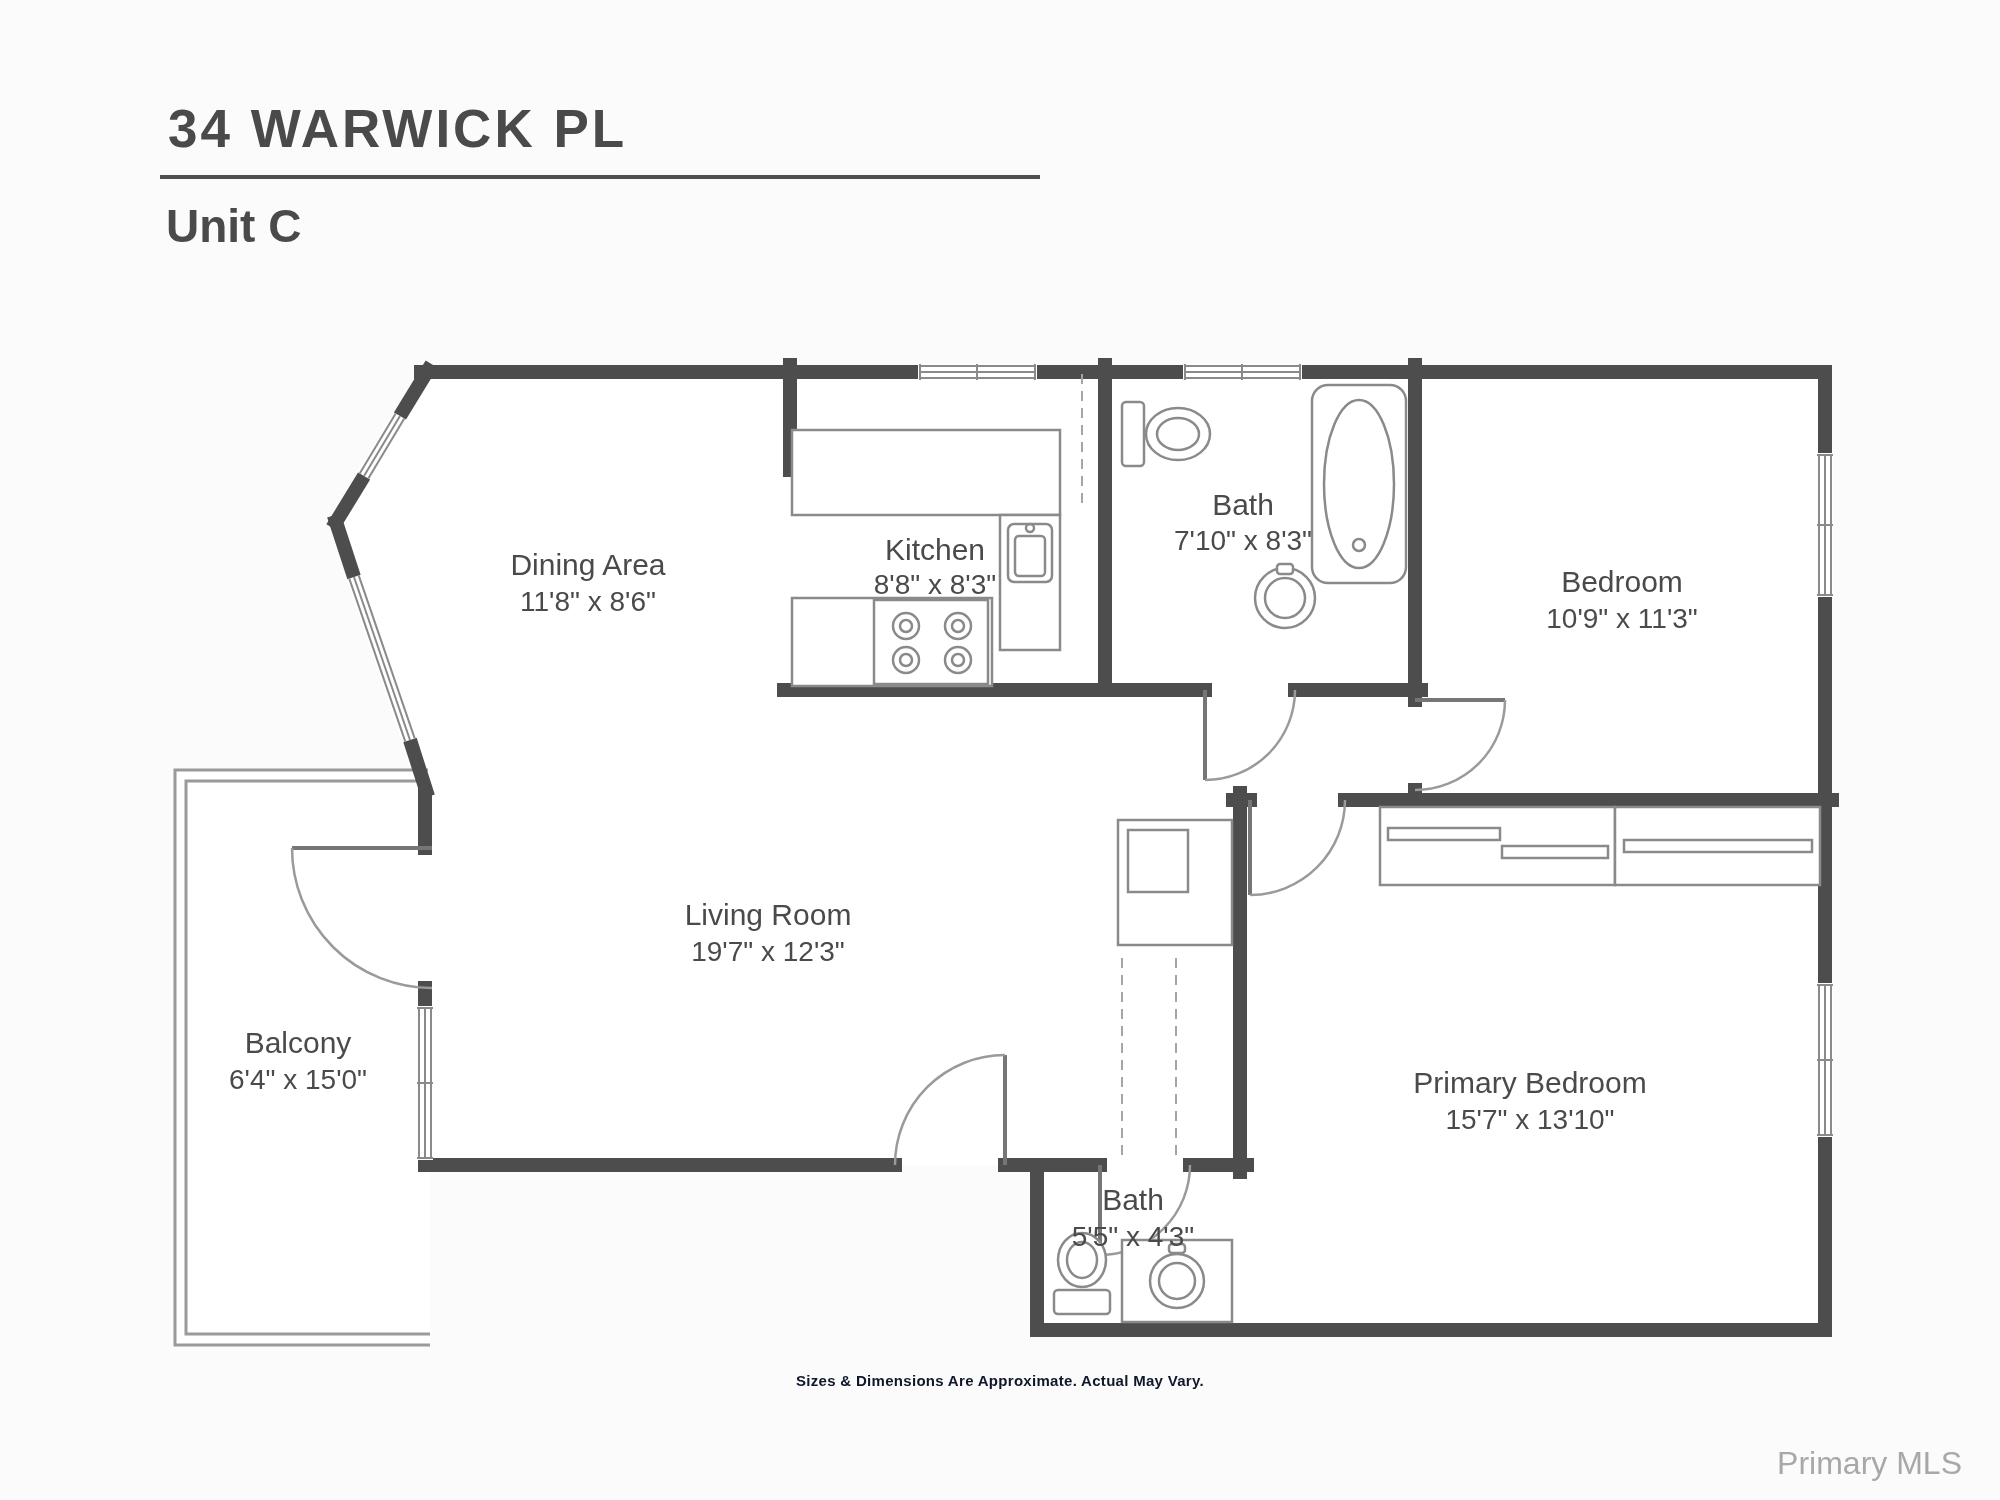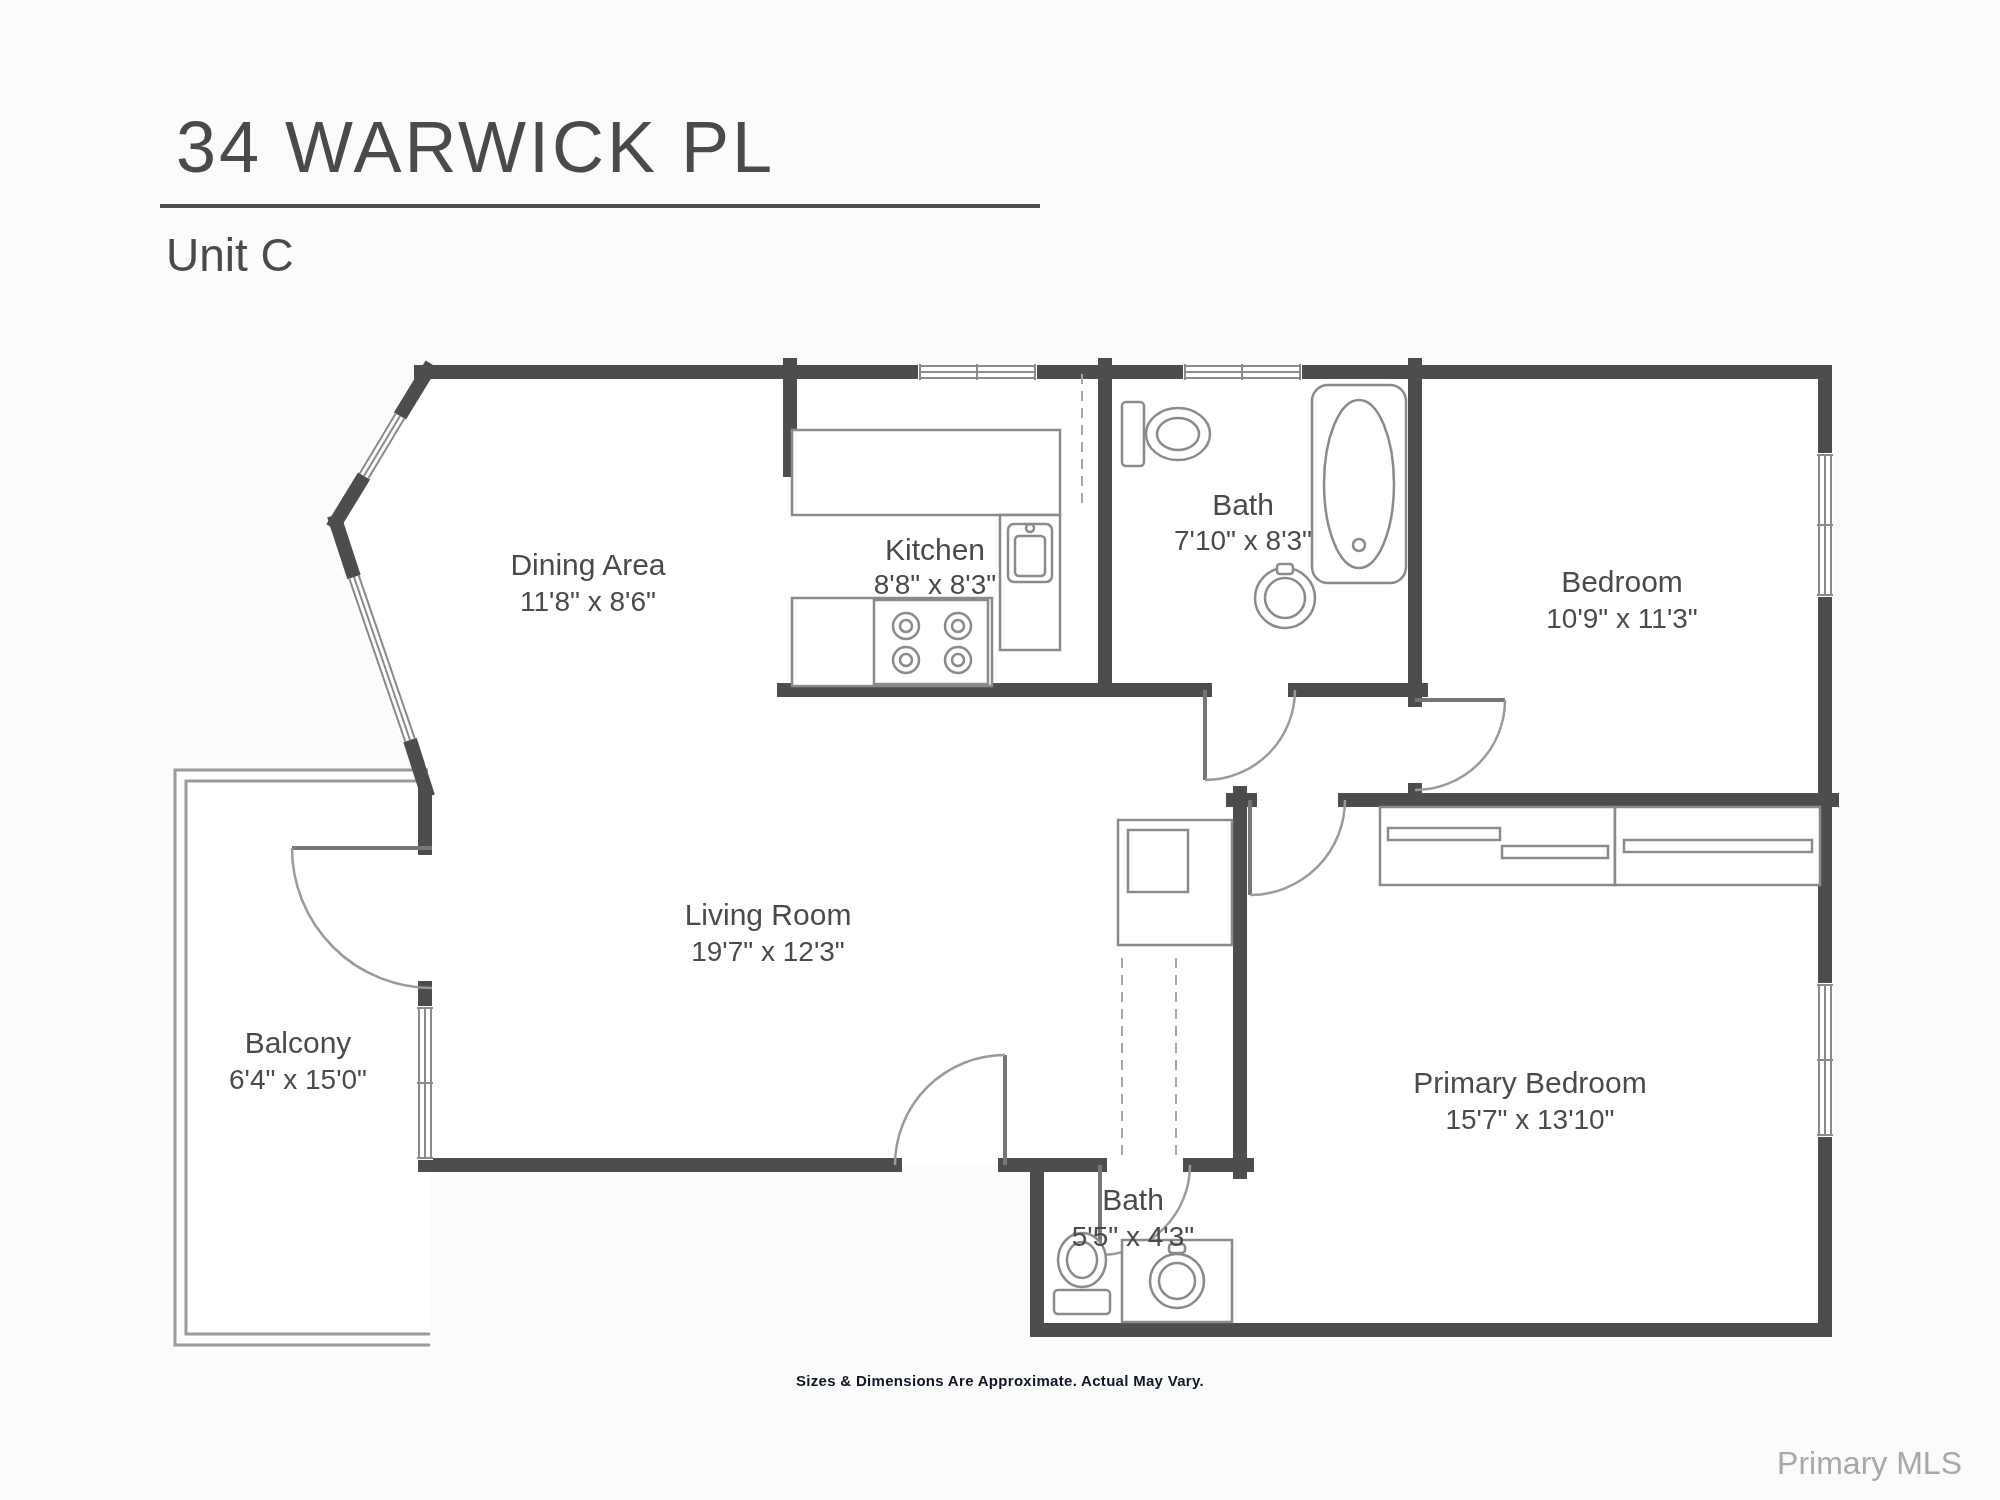--- a/index.html
+++ b/index.html
@@ -5,25 +5,25 @@
 <style>
   html,body { margin:0; padding:0; }
   .page {
     position:relative; width:2000px; height:1500px;
     background: var(--background, #fbfbfb);
     font-family: "Liberation Sans", sans-serif;
     overflow:hidden;
   }
   header { position:absolute; left:160px; top:90px; }
   h1 {
-    margin:16px; font-size:72px; font-weight:400; letter-spacing:3px;
+    margin:8px; font-size:53px; font-weight:700; letter-spacing:3px;
     color: var(--text, #4f4f4f);
   }
   .title-rule { width:880px; height:4px; background:#4f4f4f; margin-top:16px; }
-  h2 { margin:20px 0 0 6px; font-size:46px; font-weight:400; color: var(--text, #4f4f4f); }
+  h2 { margin:20px 0 0 6px; font-size:46px; font-weight:700; color: var(--text, #4f4f4f); }
 
   svg.plan { position:absolute; left:0; top:0; }
 
   .wall   { stroke: var(--wall, #4d4d4d); stroke-width:14; stroke-linecap:square; }
   .rail   { stroke:#9a9a9a; stroke-width:3; fill:none; }
   .fix    { fill:#ffffff; stroke: var(--line, #8a8a8a); stroke-width:2.5; }
   .fixline{ fill:none; stroke: var(--line, #8a8a8a); stroke-width:2.5; }
   .arc    { fill:none; stroke:#9a9a9a; stroke-width:2.5; }
   .leaf   { stroke:#767676; stroke-width:4; }
   .win-bg { stroke:#ffffff; stroke-width:16; }

